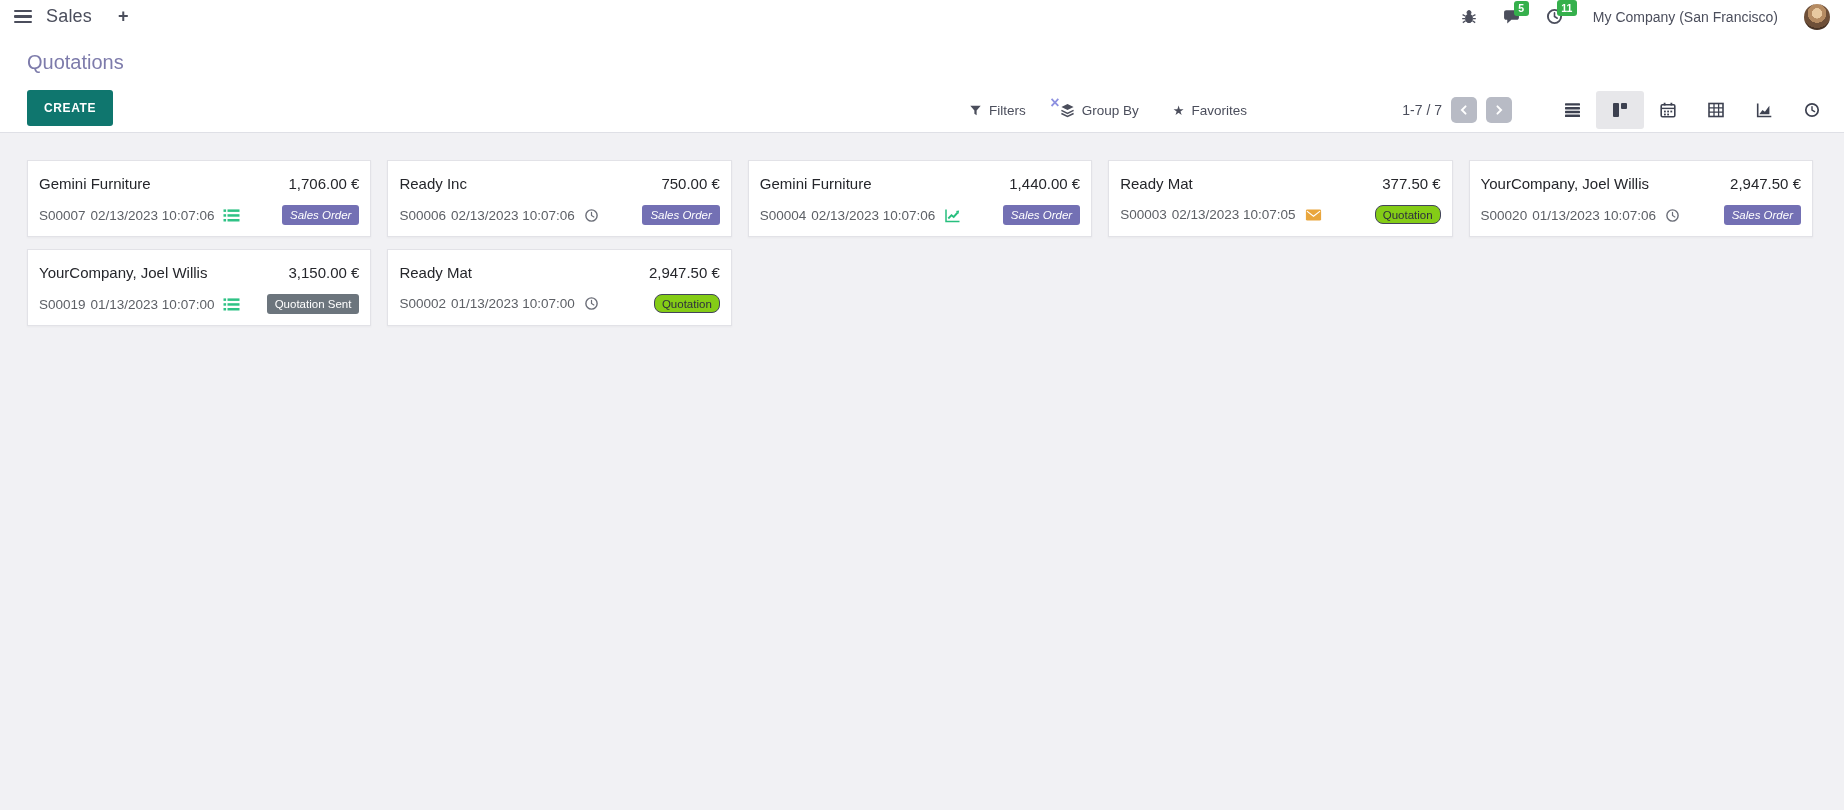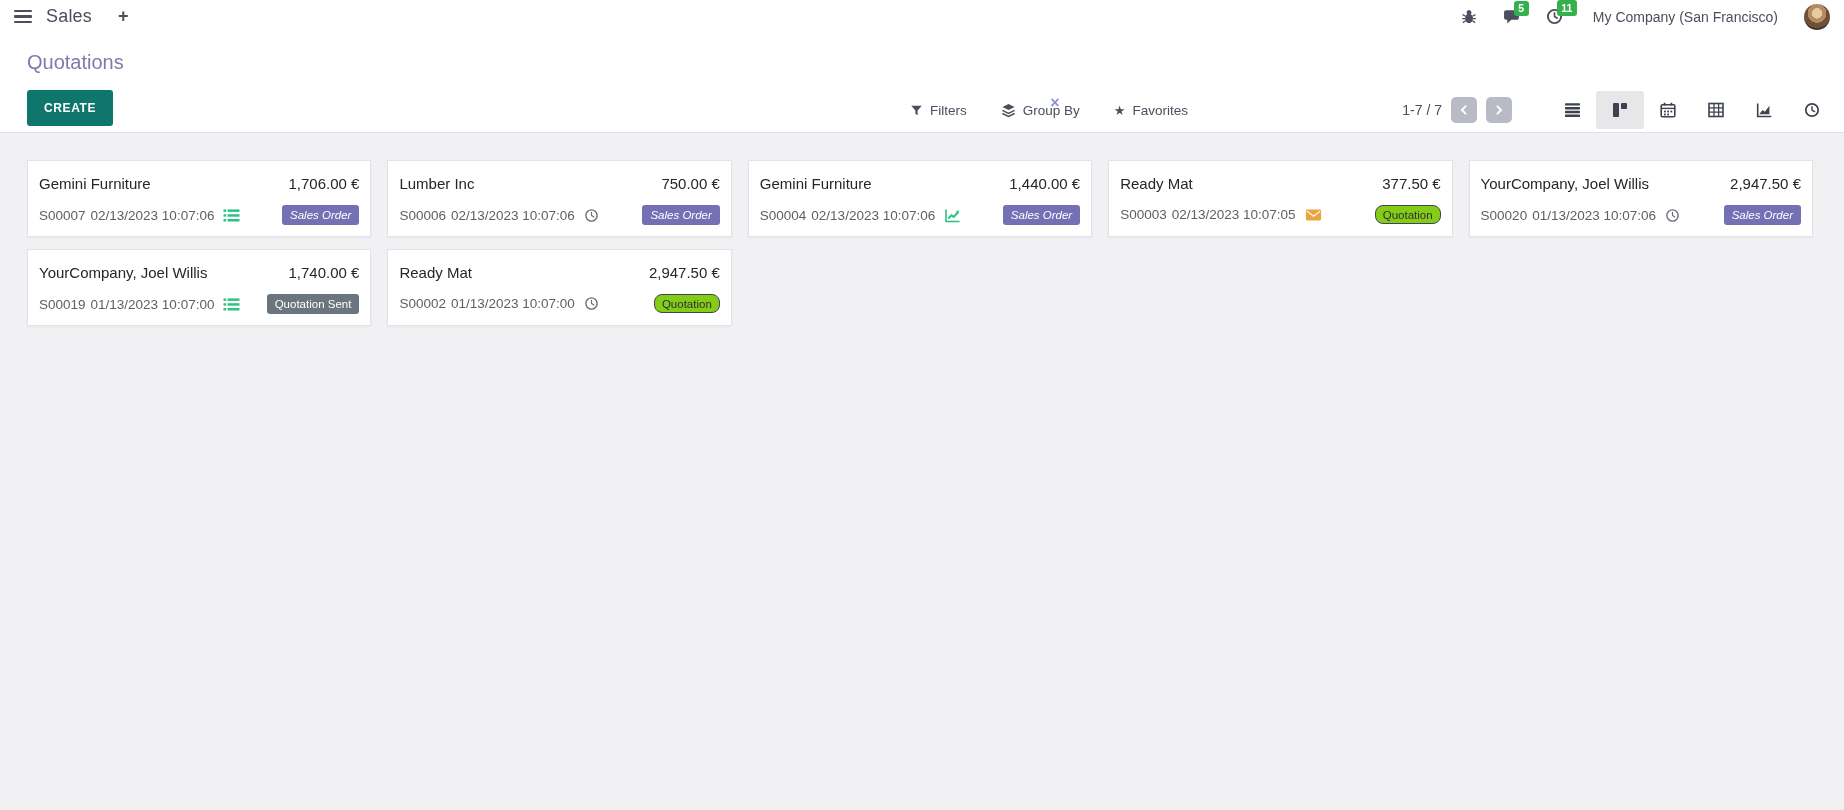--- a/index.html
+++ b/index.html
@@ -36,21 +36,21 @@
   .facet-label { font-size:13.5px; color:#474a58; white-space:nowrap; }
   .caret { width:1.5px; height:21px; background:#3c3f4c; margin-left:2px; }
   .search-input { flex:1; border:none; outline:none; height:30px; padding-left:5px;
                   font-size:14px; font-family:inherit; color:#474a58; background:transparent; }
   .search-input::placeholder { color:#caccd5; }
   .search-glass { position:absolute; right:28px; top:11px; color:#878a95; cursor:default; }
   .facet-close { position:absolute; left:1048px; top:63px; cursor:pointer; width:14px; height:14px;
                  display:flex; align-items:center; justify-content:center; }
   .facet-close::before { content:"×"; color:#8d90e0; font-size:16px; font-weight:600; line-height:1; }
 
-  .actions-row { position:absolute; left:910px; right:8px; top:60px; height:34px;
+  .actions-row { position:absolute; left:969px; right:8px; top:60px; height:34px;
                  display:flex; align-items:center; }
   .dropdowns { display:flex; align-items:center; gap:34px; }
   .dd { display:flex; align-items:center; gap:7px; font-size:13.5px; color:#4b4e5c; cursor:pointer; white-space:nowrap; }
   .star::before { content:"★"; font-size:13px; color:#4b4e5c; }
   .pager { margin-left:auto; display:flex; align-items:center; gap:9px; }
   .pager-value { font-size:14px; color:#4b4e5c; cursor:pointer; }
   .pg { width:26px; height:26px; border:none; border-radius:5px; background:#b8bbc5;
         display:flex; align-items:center; justify-content:center; cursor:pointer; }
   .pg + .pg { margin-left:0px; }
   .switcher { margin-left:36px; display:flex; align-items:stretch; height:38px; }
@@ -228,21 +228,21 @@
                 <rect x="4" y="11" width="12" height="2.5"></rect>
               </svg>
           </span>
         </span>
         <span class="badge filled">Sales Order</span>
       </div>
     </div>
 
     <div class="card">
       <div class="card-top">
-        <span class="cust">Lumber Inc</span>
+        <span class="cust">Ready Inc</span>
         <span class="amt">750.00 €</span>
       </div>
       <div class="card-bot">
         <span class="ref-wrap">
           <span>S00006</span>
           <span>02/13/2023 10:07:06</span>
           <span class="act-ico" style="color:#6b6e78;">
             <svg width="15" height="15" viewBox="0 0 16 16">
                 <circle cx="8" cy="8" r="6" fill="none" stroke="currentColor" stroke-width="1.5"></circle>
                 <path d="M8 4.6V8l2.5 1.5" fill="none" stroke="currentColor" stroke-width="1.3" stroke-linecap="round"></path>
@@ -310,21 +310,21 @@
               </svg>
           </span>
         </span>
         <span class="badge filled">Sales Order</span>
       </div>
     </div>
 
     <div class="card">
       <div class="card-top">
         <span class="cust">YourCompany, Joel Willis</span>
-        <span class="amt">1,740.00 €</span>
+        <span class="amt">3,150.00 €</span>
       </div>
       <div class="card-bot">
         <span class="ref-wrap">
           <span>S00019</span>
           <span>01/13/2023 10:07:00</span>
           <span class="act-ico" style="color:#2fc285;">
             <svg width="17" height="15" viewBox="0 0 16 15" fill="currentColor">
                 <rect x="0" y="1.4" width="2.6" height="2.5"></rect>
                 <rect x="4" y="1.4" width="12" height="2.5"></rect>
                 <rect x="0" y="6.2" width="2.6" height="2.5"></rect>

